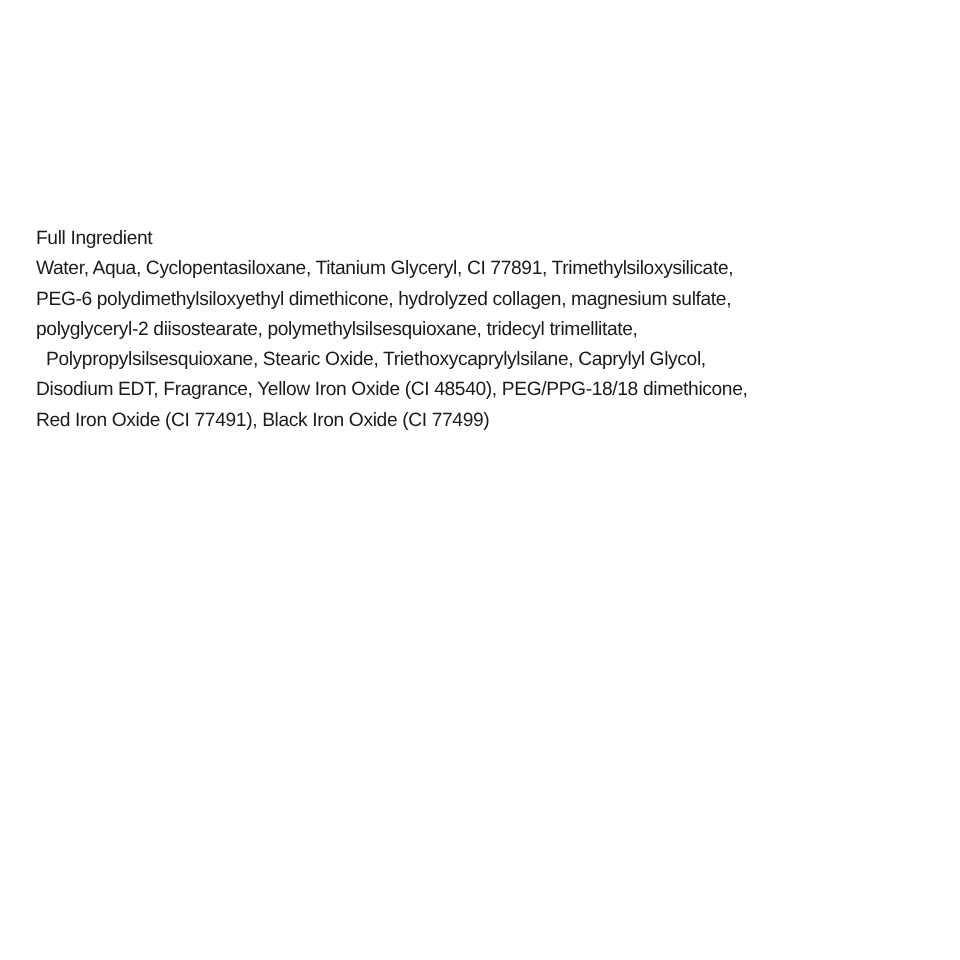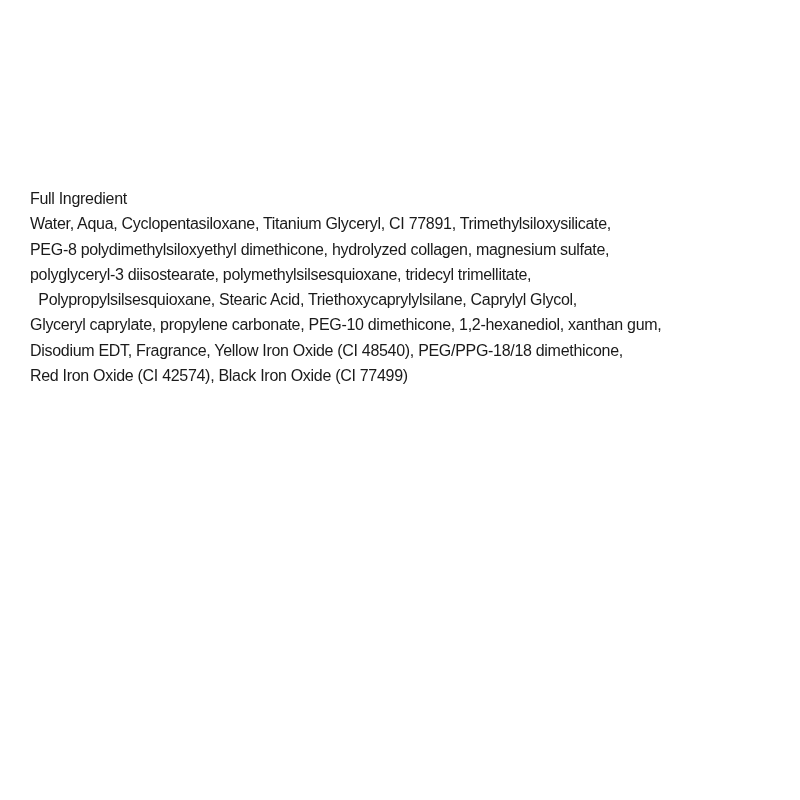--- a/index.html
+++ b/index.html
@@ -29,20 +29,19 @@
     white-space: pre;   
   }
 </style>
 </head>
 <body>
 
 <div class="page">
   <div class="text-block">
     <div class="line">Full Ingredient</div>
     <div class="line">Water, Aqua, Cyclopentasiloxane, Titanium Glyceryl, CI 77891, Trimethylsiloxysilicate,</div>
-    <div class="line">PEG-8 polydimethylsiloxyethyl dimethicone, hydrolyzed collagen, magnesium sulfate,</div>
-    <div class="line">polyglyceryl-3 diisostearate, polymethylsilsesquioxane, tridecyl trimellitate,</div>
-    <div class="line">  Polypropylsilsesquioxane, Stearic Acid, Triethoxycaprylylsilane, Caprylyl Glycol,</div>
-    <div class="line">Glyceryl caprylate, propylene carbonate, PEG-10 dimethicone, 1,2-hexanediol, xanthan gum,</div>
+    <div class="line">PEG-6 polydimethylsiloxyethyl dimethicone, hydrolyzed collagen, magnesium sulfate,</div>
+    <div class="line">polyglyceryl-2 diisostearate, polymethylsilsesquioxane, tridecyl trimellitate,</div>
+    <div class="line">  Polypropylsilsesquioxane, Stearic Oxide, Triethoxycaprylylsilane, Caprylyl Glycol,</div>
     <div class="line">Disodium EDT, Fragrance, Yellow Iron Oxide (CI 48540), PEG/PPG-18/18 dimethicone,</div>
-    <div class="line">Red Iron Oxide (CI 42574), Black Iron Oxide (CI 77499)</div>
+    <div class="line">Red Iron Oxide (CI 77491), Black Iron Oxide (CI 77499)</div>
   </div>
 </div>
 
 </body></html>

